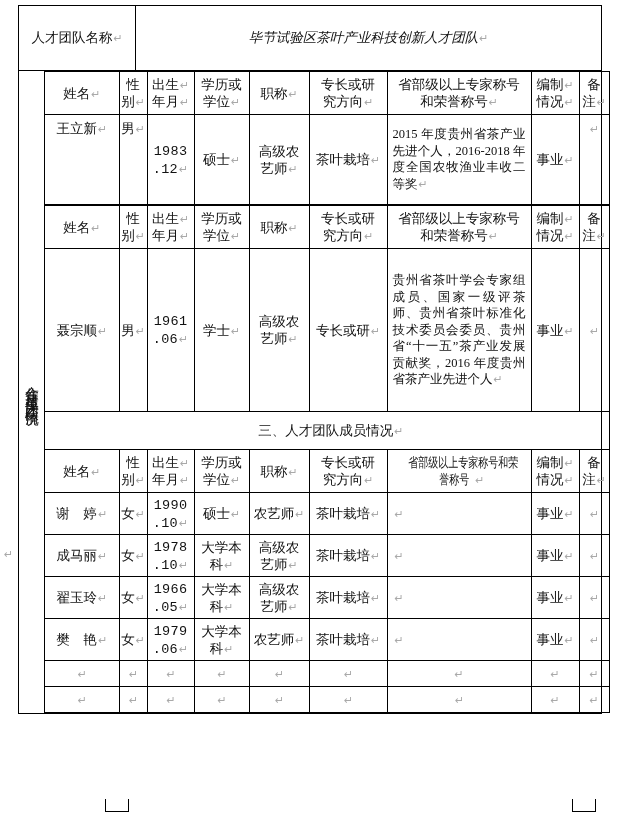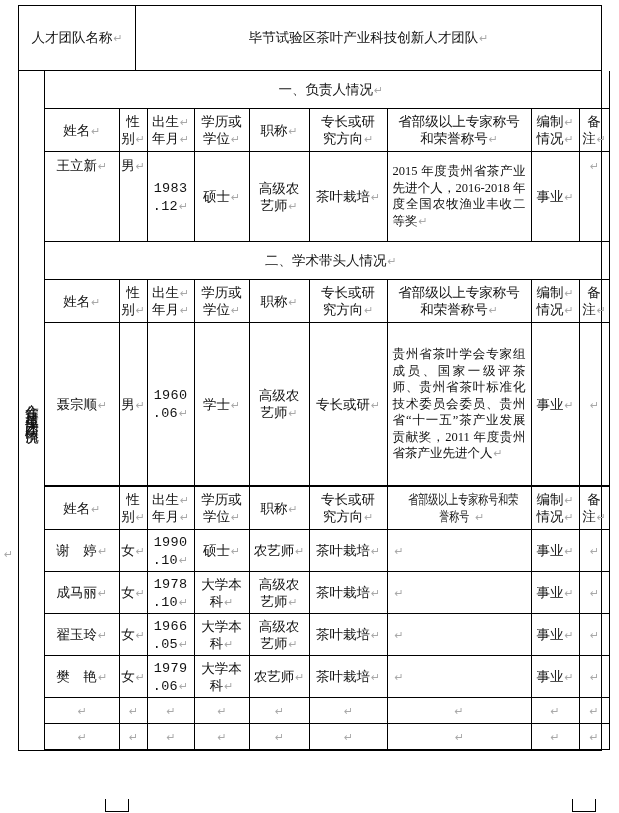--- a/index.html
+++ b/index.html
@@ -55,20 +55,21 @@
 
   
   .tl-label {
     width: 117px;
     height: 64px;
   }
   .tl-label .cellwrap { padding: 0 4px; }
   .title-val {
     height: 64px;
     font-size: 14.5px;
+    font-style: italic;
   }
 
   
   .side-label {
     width: 26px;
     vertical-align: middle;
     text-align: center;
   }
   .vert {
     display: inline-block;
@@ -197,110 +198,20 @@
             <span>毕节试验区茶叶产业科技创新人才团队</span><span class="pil">↵</span>
           </span>
         </td>
       </tr>
 
       <tr>
         <td class="side-label" rowspan="1">
           <span class="vert"><span>合作共建单位人才团队情况</span></span>
         </td>
         <td colspan="2" style="padding:0;border-left:1px solid #000;">
-
-          <table class="grid">
-            <colgroup>
-              <col class="c-name">
-                <col class="c-sex">
-                <col class="c-birth">
-                <col class="c-edu">
-              <col class="c-title">
-                <col class="c-spec">
-                <col class="c-honor">
-                <col class="c-est">
-                <col class="c-note">
-            </colgroup>
-            <tbody>
-              <tr>
-                <td class="sec-head" colspan="9" style="border-left:none;border-top:none;">
-                  <span class="cellwrap"><span>一、负责人情况</span><span class="pil">↵</span></span>
-                </td>
-              </tr>
-              <tr class="hdr-row">
-                <td style="border-left:none;"><span>姓名</span><span class="pil">↵</span></td>
-                <td><span>性</span><br><span>别</span><span class="pil">↵</span></td>
-                <td><span>出生</span><span class="pil">↵</span><br><span>年月</span><span class="pil">↵</span></td>
-                <td><span>学历或</span><br><span>学位</span><span class="pil">↵</span></td>
-                <td><span>职称</span><span class="pil">↵</span></td>
-                <td><span>专长或研</span><br><span>究方向</span><span class="pil">↵</span></td>
-                <td><span>省部级以上专家称号</span><br><span>和荣誉称号</span><span class="pil">↵</span></td>
-                <td><span>编制</span><span class="pil">↵</span><br><span>情况</span><span class="pil">↵</span></td>
-                <td><span>备</span><br><span>注</span><span class="pil">↵</span></td>
-              </tr>
-              <tr class="row-leader">
-                <td style="border-left:none;vertical-align:top;padding-top:5px;"><span>王立新</span><span class="pil">↵</span></td>
-                <td style="vertical-align:top;padding-top:5px;"><span>男</span><span class="pil">↵</span></td>
-                <td class="birth-val"><span class="num">1983</span><br><span class="num">.12</span><span class="pil">↵</span></td>
-                <td><span>硕士</span><span class="pil">↵</span></td>
-                <td><span>高级农</span><br><span>艺师</span><span class="pil">↵</span></td>
-                <td><span>茶叶栽培</span><span class="pil">↵</span></td>
-                <td>
-                    <span class="honor-text"><span>2015 年度贵州省茶产业先进个人，2016-2018 年度全国农牧渔业丰收二等奖</span><span class="pil">↵</span></span>
-                  </td>
-                <td><span>事业</span><span class="pil">↵</span></td>
-                <td style="vertical-align:top;padding-top:5px;"><span></span><span class="pil">↵</span></td>
-              </tr>
-            </tbody>
-          </table>
-
-          <table class="grid">
-            <colgroup>
-              <col class="c-name">
-                <col class="c-sex">
-                <col class="c-birth">
-                <col class="c-edu">
-              <col class="c-title">
-                <col class="c-spec">
-                <col class="c-honor">
-                <col class="c-est">
-                <col class="c-note">
-            </colgroup>
-            <tbody>
-              <tr>
-                <td class="sec-head" colspan="9" style="border-left:none;border-top:none;">
-                  <span class="cellwrap"><span>二、学术带头人情况</span><span class="pil">↵</span></span>
-                </td>
-              </tr>
-              <tr class="hdr-row">
-                <td style="border-left:none;"><span>姓名</span><span class="pil">↵</span></td>
-                <td><span>性</span><br><span>别</span><span class="pil">↵</span></td>
-                <td><span>出生</span><span class="pil">↵</span><br><span>年月</span><span class="pil">↵</span></td>
-                <td><span>学历或</span><br><span>学位</span><span class="pil">↵</span></td>
-                <td><span>职称</span><span class="pil">↵</span></td>
-                <td><span>专长或研</span><br><span>究方向</span><span class="pil">↵</span></td>
-                <td><span>省部级以上专家称号</span><br><span>和荣誉称号</span><span class="pil">↵</span></td>
-                <td><span>编制</span><span class="pil">↵</span><br><span>情况</span><span class="pil">↵</span></td>
-                <td><span>备</span><br><span>注</span><span class="pil">↵</span></td>
-              </tr>
-              <tr class="row-academic">
-                <td style="border-left:none;"><span>聂宗顺</span><span class="pil">↵</span></td>
-                <td><span>男</span><span class="pil">↵</span></td>
-                <td class="birth-val"><span class="num">1960</span><br><span class="num">.06</span><span class="pil">↵</span></td>
-                <td><span>学士</span><span class="pil">↵</span></td>
-                <td><span>高级农</span><br><span>艺师</span><span class="pil">↵</span></td>
-                <td><span>专长或研</span><span class="pil">↵</span></td>
-                <td style="vertical-align:middle;">
-                    <span class="honor-text sq"><span>贵州省茶叶学会专家组成员、国家一级评茶师、贵州省茶叶标准化技术委员会委员、贵州省“十一五”茶产业发展贡献奖，2011 年度贵州省茶产业先进个人</span><span class="pil">↵</span></span>
-                  </td>
-                <td><span>事业</span><span class="pil">↵</span></td>
-                <td><span></span><span class="pil">↵</span></td>
-              </tr>
-            </tbody>
-          </table>
 
           <table class="grid">
             <colgroup>
               <col class="c-name">
                 <col class="c-sex">
                 <col class="c-birth">
                 <col class="c-edu">
               <col class="c-title">
                 <col class="c-spec">
                 <col class="c-honor">
@@ -308,20 +219,105 @@
                 <col class="c-note">
             </colgroup>
             <tbody>
               <tr class="hdr-row">
                 <td style="border-left:none;"><span>姓名</span><span class="pil">↵</span></td>
                 <td><span>性</span><br><span>别</span><span class="pil">↵</span></td>
                 <td><span>出生</span><span class="pil">↵</span><br><span>年月</span><span class="pil">↵</span></td>
                 <td><span>学历或</span><br><span>学位</span><span class="pil">↵</span></td>
                 <td><span>职称</span><span class="pil">↵</span></td>
                 <td><span>专长或研</span><br><span>究方向</span><span class="pil">↵</span></td>
+                <td><span>省部级以上专家称号</span><br><span>和荣誉称号</span><span class="pil">↵</span></td>
+                <td><span>编制</span><span class="pil">↵</span><br><span>情况</span><span class="pil">↵</span></td>
+                <td><span>备</span><br><span>注</span><span class="pil">↵</span></td>
+              </tr>
+              <tr class="row-leader">
+                <td style="border-left:none;vertical-align:top;padding-top:5px;"><span>王立新</span><span class="pil">↵</span></td>
+                <td style="vertical-align:top;padding-top:5px;"><span>男</span><span class="pil">↵</span></td>
+                <td class="birth-val"><span class="num">1983</span><br><span class="num">.12</span><span class="pil">↵</span></td>
+                <td><span>硕士</span><span class="pil">↵</span></td>
+                <td><span>高级农</span><br><span>艺师</span><span class="pil">↵</span></td>
+                <td><span>茶叶栽培</span><span class="pil">↵</span></td>
+                <td>
+                    <span class="honor-text"><span>2015 年度贵州省茶产业先进个人，2016-2018 年度全国农牧渔业丰收二等奖</span><span class="pil">↵</span></span>
+                  </td>
+                <td><span>事业</span><span class="pil">↵</span></td>
+                <td style="vertical-align:top;padding-top:5px;"><span></span><span class="pil">↵</span></td>
+              </tr>
+            </tbody>
+          </table>
+
+          <table class="grid">
+            <colgroup>
+              <col class="c-name">
+                <col class="c-sex">
+                <col class="c-birth">
+                <col class="c-edu">
+              <col class="c-title">
+                <col class="c-spec">
+                <col class="c-honor">
+                <col class="c-est">
+                <col class="c-note">
+            </colgroup>
+            <tbody>
+              <tr class="hdr-row">
+                <td style="border-left:none;"><span>姓名</span><span class="pil">↵</span></td>
+                <td><span>性</span><br><span>别</span><span class="pil">↵</span></td>
+                <td><span>出生</span><span class="pil">↵</span><br><span>年月</span><span class="pil">↵</span></td>
+                <td><span>学历或</span><br><span>学位</span><span class="pil">↵</span></td>
+                <td><span>职称</span><span class="pil">↵</span></td>
+                <td><span>专长或研</span><br><span>究方向</span><span class="pil">↵</span></td>
+                <td><span>省部级以上专家称号</span><br><span>和荣誉称号</span><span class="pil">↵</span></td>
+                <td><span>编制</span><span class="pil">↵</span><br><span>情况</span><span class="pil">↵</span></td>
+                <td><span>备</span><br><span>注</span><span class="pil">↵</span></td>
+              </tr>
+              <tr class="row-academic">
+                <td style="border-left:none;"><span>聂宗顺</span><span class="pil">↵</span></td>
+                <td><span>男</span><span class="pil">↵</span></td>
+                <td class="birth-val"><span class="num">1961</span><br><span class="num">.06</span><span class="pil">↵</span></td>
+                <td><span>学士</span><span class="pil">↵</span></td>
+                <td><span>高级农</span><br><span>艺师</span><span class="pil">↵</span></td>
+                <td><span>专长或研</span><span class="pil">↵</span></td>
+                <td style="vertical-align:middle;">
+                    <span class="honor-text sq"><span>贵州省茶叶学会专家组成员、国家一级评茶师、贵州省茶叶标准化技术委员会委员、贵州省“十一五”茶产业发展贡献奖，2016 年度贵州省茶产业先进个人</span><span class="pil">↵</span></span>
+                  </td>
+                <td><span>事业</span><span class="pil">↵</span></td>
+                <td><span></span><span class="pil">↵</span></td>
+              </tr>
+            </tbody>
+          </table>
+
+          <table class="grid">
+            <colgroup>
+              <col class="c-name">
+                <col class="c-sex">
+                <col class="c-birth">
+                <col class="c-edu">
+              <col class="c-title">
+                <col class="c-spec">
+                <col class="c-honor">
+                <col class="c-est">
+                <col class="c-note">
+            </colgroup>
+            <tbody>
+              <tr>
+                <td class="sec-head" colspan="9" style="border-left:none;border-top:none;">
+                  <span class="cellwrap"><span>三、人才团队成员情况</span><span class="pil">↵</span></span>
+                </td>
+              </tr>
+              <tr class="hdr-row">
+                <td style="border-left:none;"><span>姓名</span><span class="pil">↵</span></td>
+                <td><span>性</span><br><span>别</span><span class="pil">↵</span></td>
+                <td><span>出生</span><span class="pil">↵</span><br><span>年月</span><span class="pil">↵</span></td>
+                <td><span>学历或</span><br><span>学位</span><span class="pil">↵</span></td>
+                <td><span>职称</span><span class="pil">↵</span></td>
+                <td><span>专长或研</span><br><span>究方向</span><span class="pil">↵</span></td>
                 <td><span class="squish">省部级以上专家称号和荣</span><br><span class="squish">誉称号</span><span class="pil">↵</span></td>
                 <td><span>编制</span><span class="pil">↵</span><br><span>情况</span><span class="pil">↵</span></td>
                 <td><span>备</span><br><span>注</span><span class="pil">↵</span></td>
               </tr>
 
               <tr class="row-member">
                 <td style="border-left:none;"><span class="name-sp">谢</span><span class="name-gap"></span><span class="name-sp">婷</span><span class="pil">↵</span></td>
                 <td><span>女</span><span class="pil">↵</span></td>
                 <td class="birth-val"><span class="num">1990</span><br><span class="num">.10</span><span class="pil">↵</span></td>
                 <td><span>硕士</span><span class="pil">↵</span></td>

